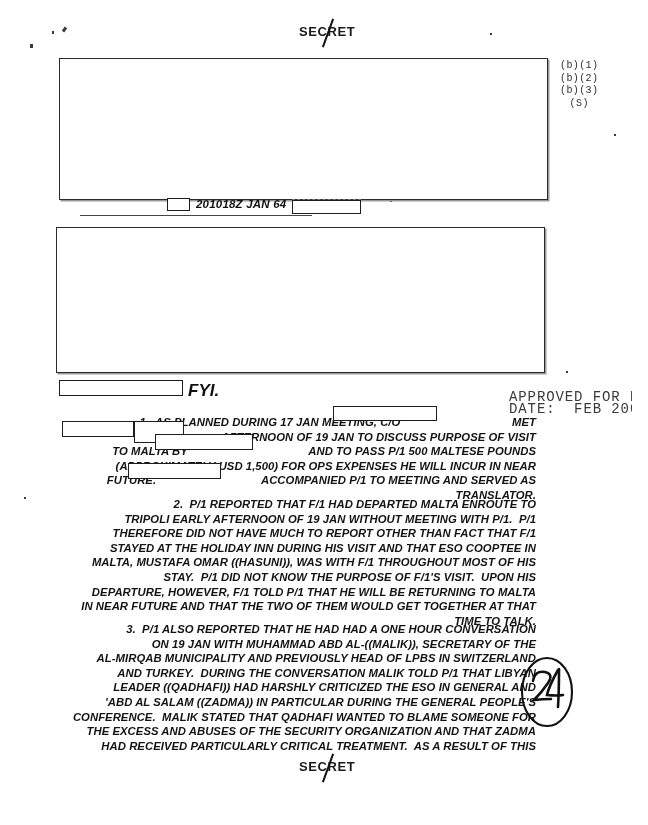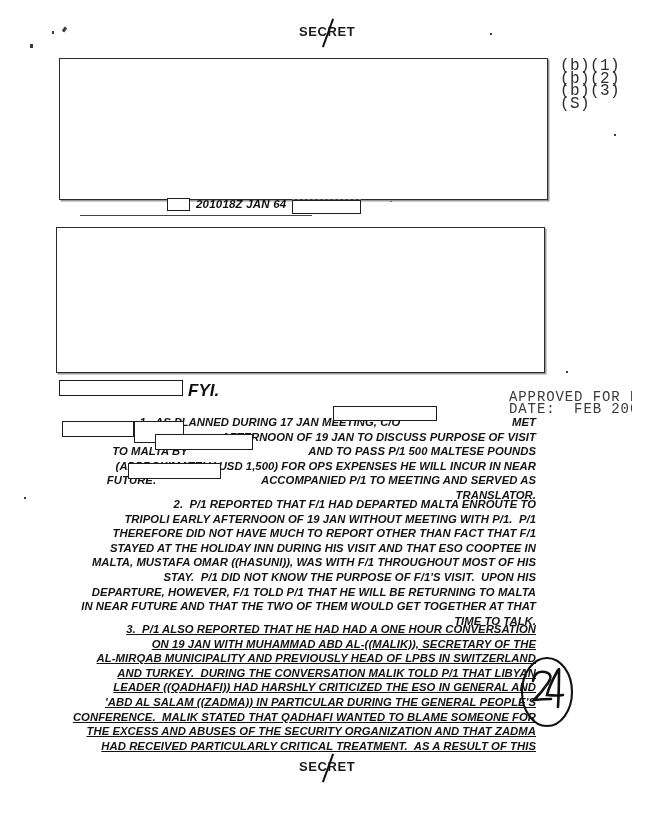--- a/index.html
+++ b/index.html
@@ -51,25 +51,26 @@
     position: absolute;
     background: #ffffff;
     border: 1px solid #1d1d1d;
     box-sizing: border-box;
   }
 
   
   #exemptions {
     position: absolute;
     font-family: "Liberation Mono", monospace;
-    font-size: 16px;
+    font-size: 10px;
     line-height: 12.5px;
     color: #2d2d2d;
     letter-spacing: 0.4px;
     white-space: pre;
+    text-align: center;
   }
 
   
   #dtg-text {
     position: absolute;
     font-family: "Liberation Sans", sans-serif;
     font-style: italic;
     font-weight: bold;
     font-size: 11.5px;
     color: #111;
@@ -191,21 +192,21 @@
   <div class="para" style="left:66px;top:489px;width:470px;">2.  P/1 REPORTED THAT F/1 HAD DEPARTED MALTA ENROUTE TO
 TRIPOLI EARLY AFTERNOON OF 19 JAN WITHOUT MEETING WITH P/1.  P/1
 THEREFORE DID NOT HAVE MUCH TO REPORT OTHER THAN FACT THAT F/1
 STAYED AT THE HOLIDAY INN DURING HIS VISIT AND THAT ESO COOPTEE IN
 MALTA, MUSTAFA OMAR ((HASUNI)), WAS WITH F/1 THROUGHOUT MOST OF HIS
 STAY.  P/1 DID NOT KNOW THE PURPOSE OF F/1'S VISIT.  UPON HIS
 DEPARTURE, HOWEVER, F/1 TOLD P/1 THAT HE WILL BE RETURNING TO MALTA
 IN NEAR FUTURE AND THAT THE TWO OF THEM WOULD GET TOGETHER AT THAT
 TIME TO TALK.</div>
 
-  <div class="para" style="left:66px;top:614px;width:470px;text-decoration:underline;">3.  P/1 ALSO REPORTED THAT HE HAD HAD A ONE HOUR CONVERSATION
+  <div class="para" style="left:66px;top:614px;width:470px;">3.  P/1 ALSO REPORTED THAT HE HAD HAD A ONE HOUR CONVERSATION
 ON 19 JAN WITH MUHAMMAD ABD AL-((MALIK)), SECRETARY OF THE
 AL-MIRQAB MUNICIPALITY AND PREVIOUSLY HEAD OF LPBS IN SWITZERLAND
 AND TURKEY.  DURING THE CONVERSATION MALIK TOLD P/1 THAT LIBYAN
 LEADER ((QADHAFI)) HAD HARSHLY CRITICIZED THE ESO IN GENERAL AND
 'ABD AL SALAM ((ZADMA)) IN PARTICULAR DURING THE GENERAL PEOPLE'S
 CONFERENCE.  MALIK STATED THAT QADHAFI WANTED TO BLAME SOMEONE FOR
 THE EXCESS AND ABUSES OF THE SECURITY ORGANIZATION AND THAT ZADMA
 HAD RECEIVED PARTICULARLY CRITICAL TREATMENT.  AS A RESULT OF THIS</div>
 
   <div id="page-marker" style="left:517px;top:655px;">

